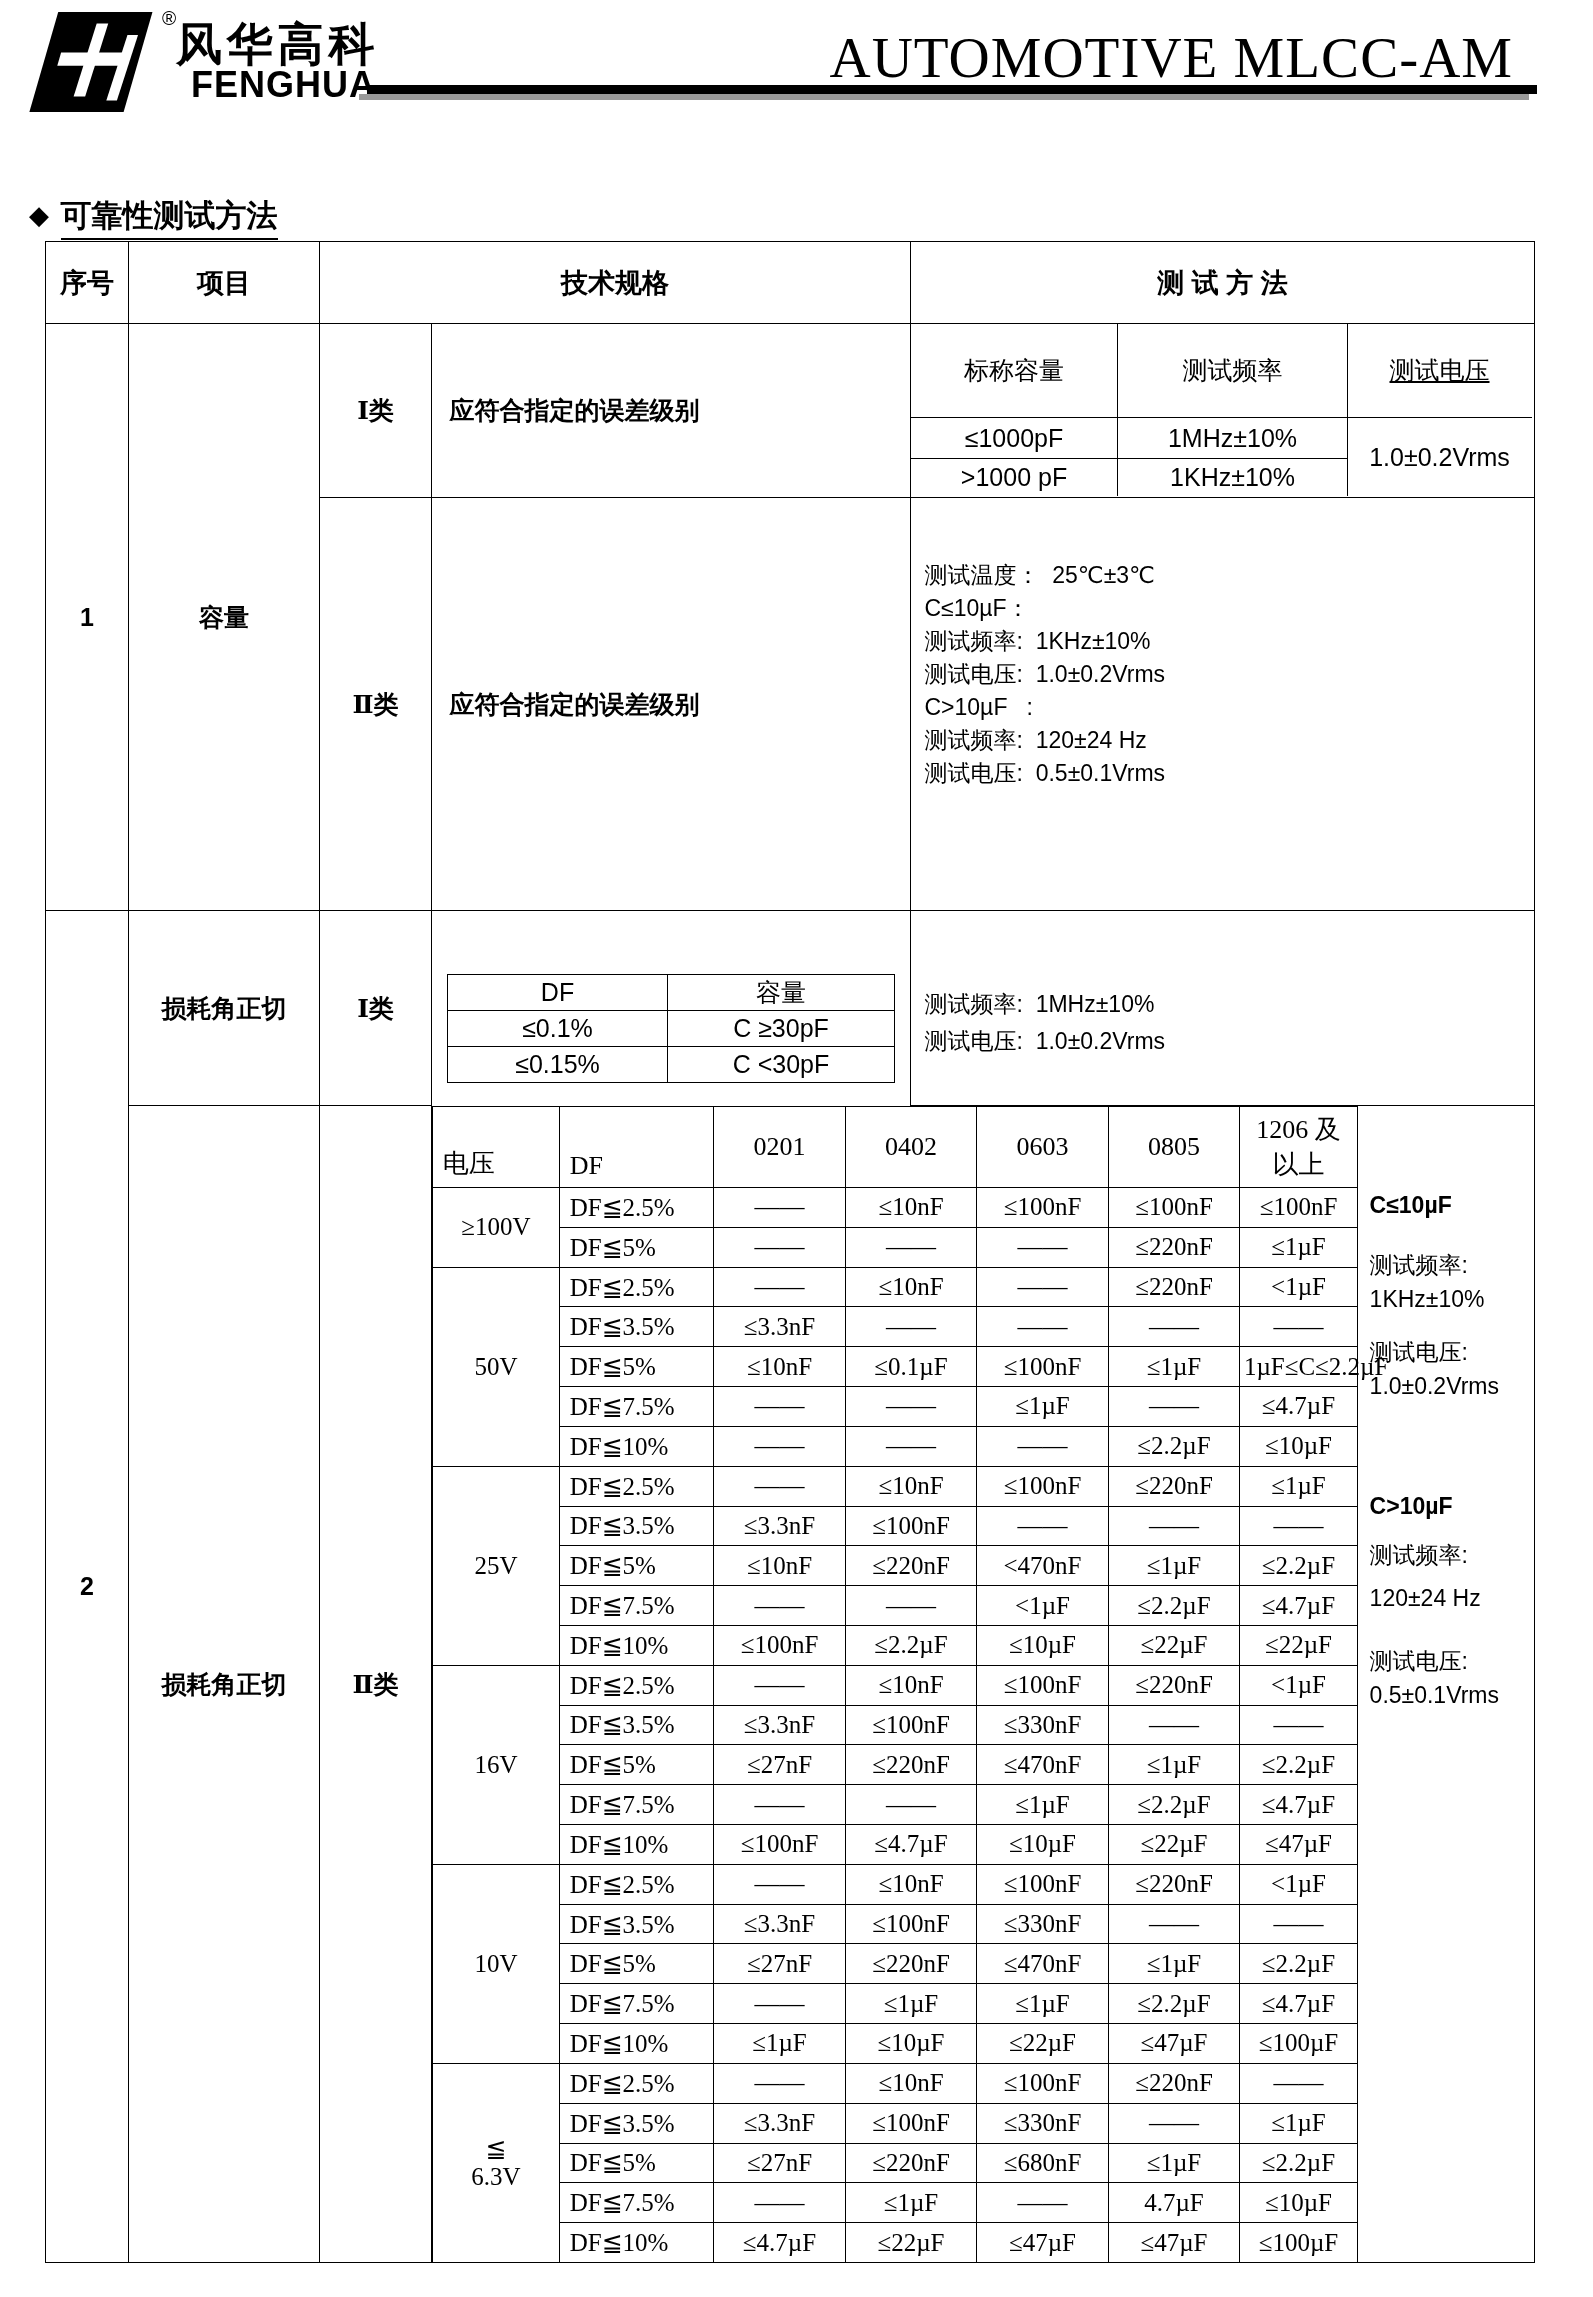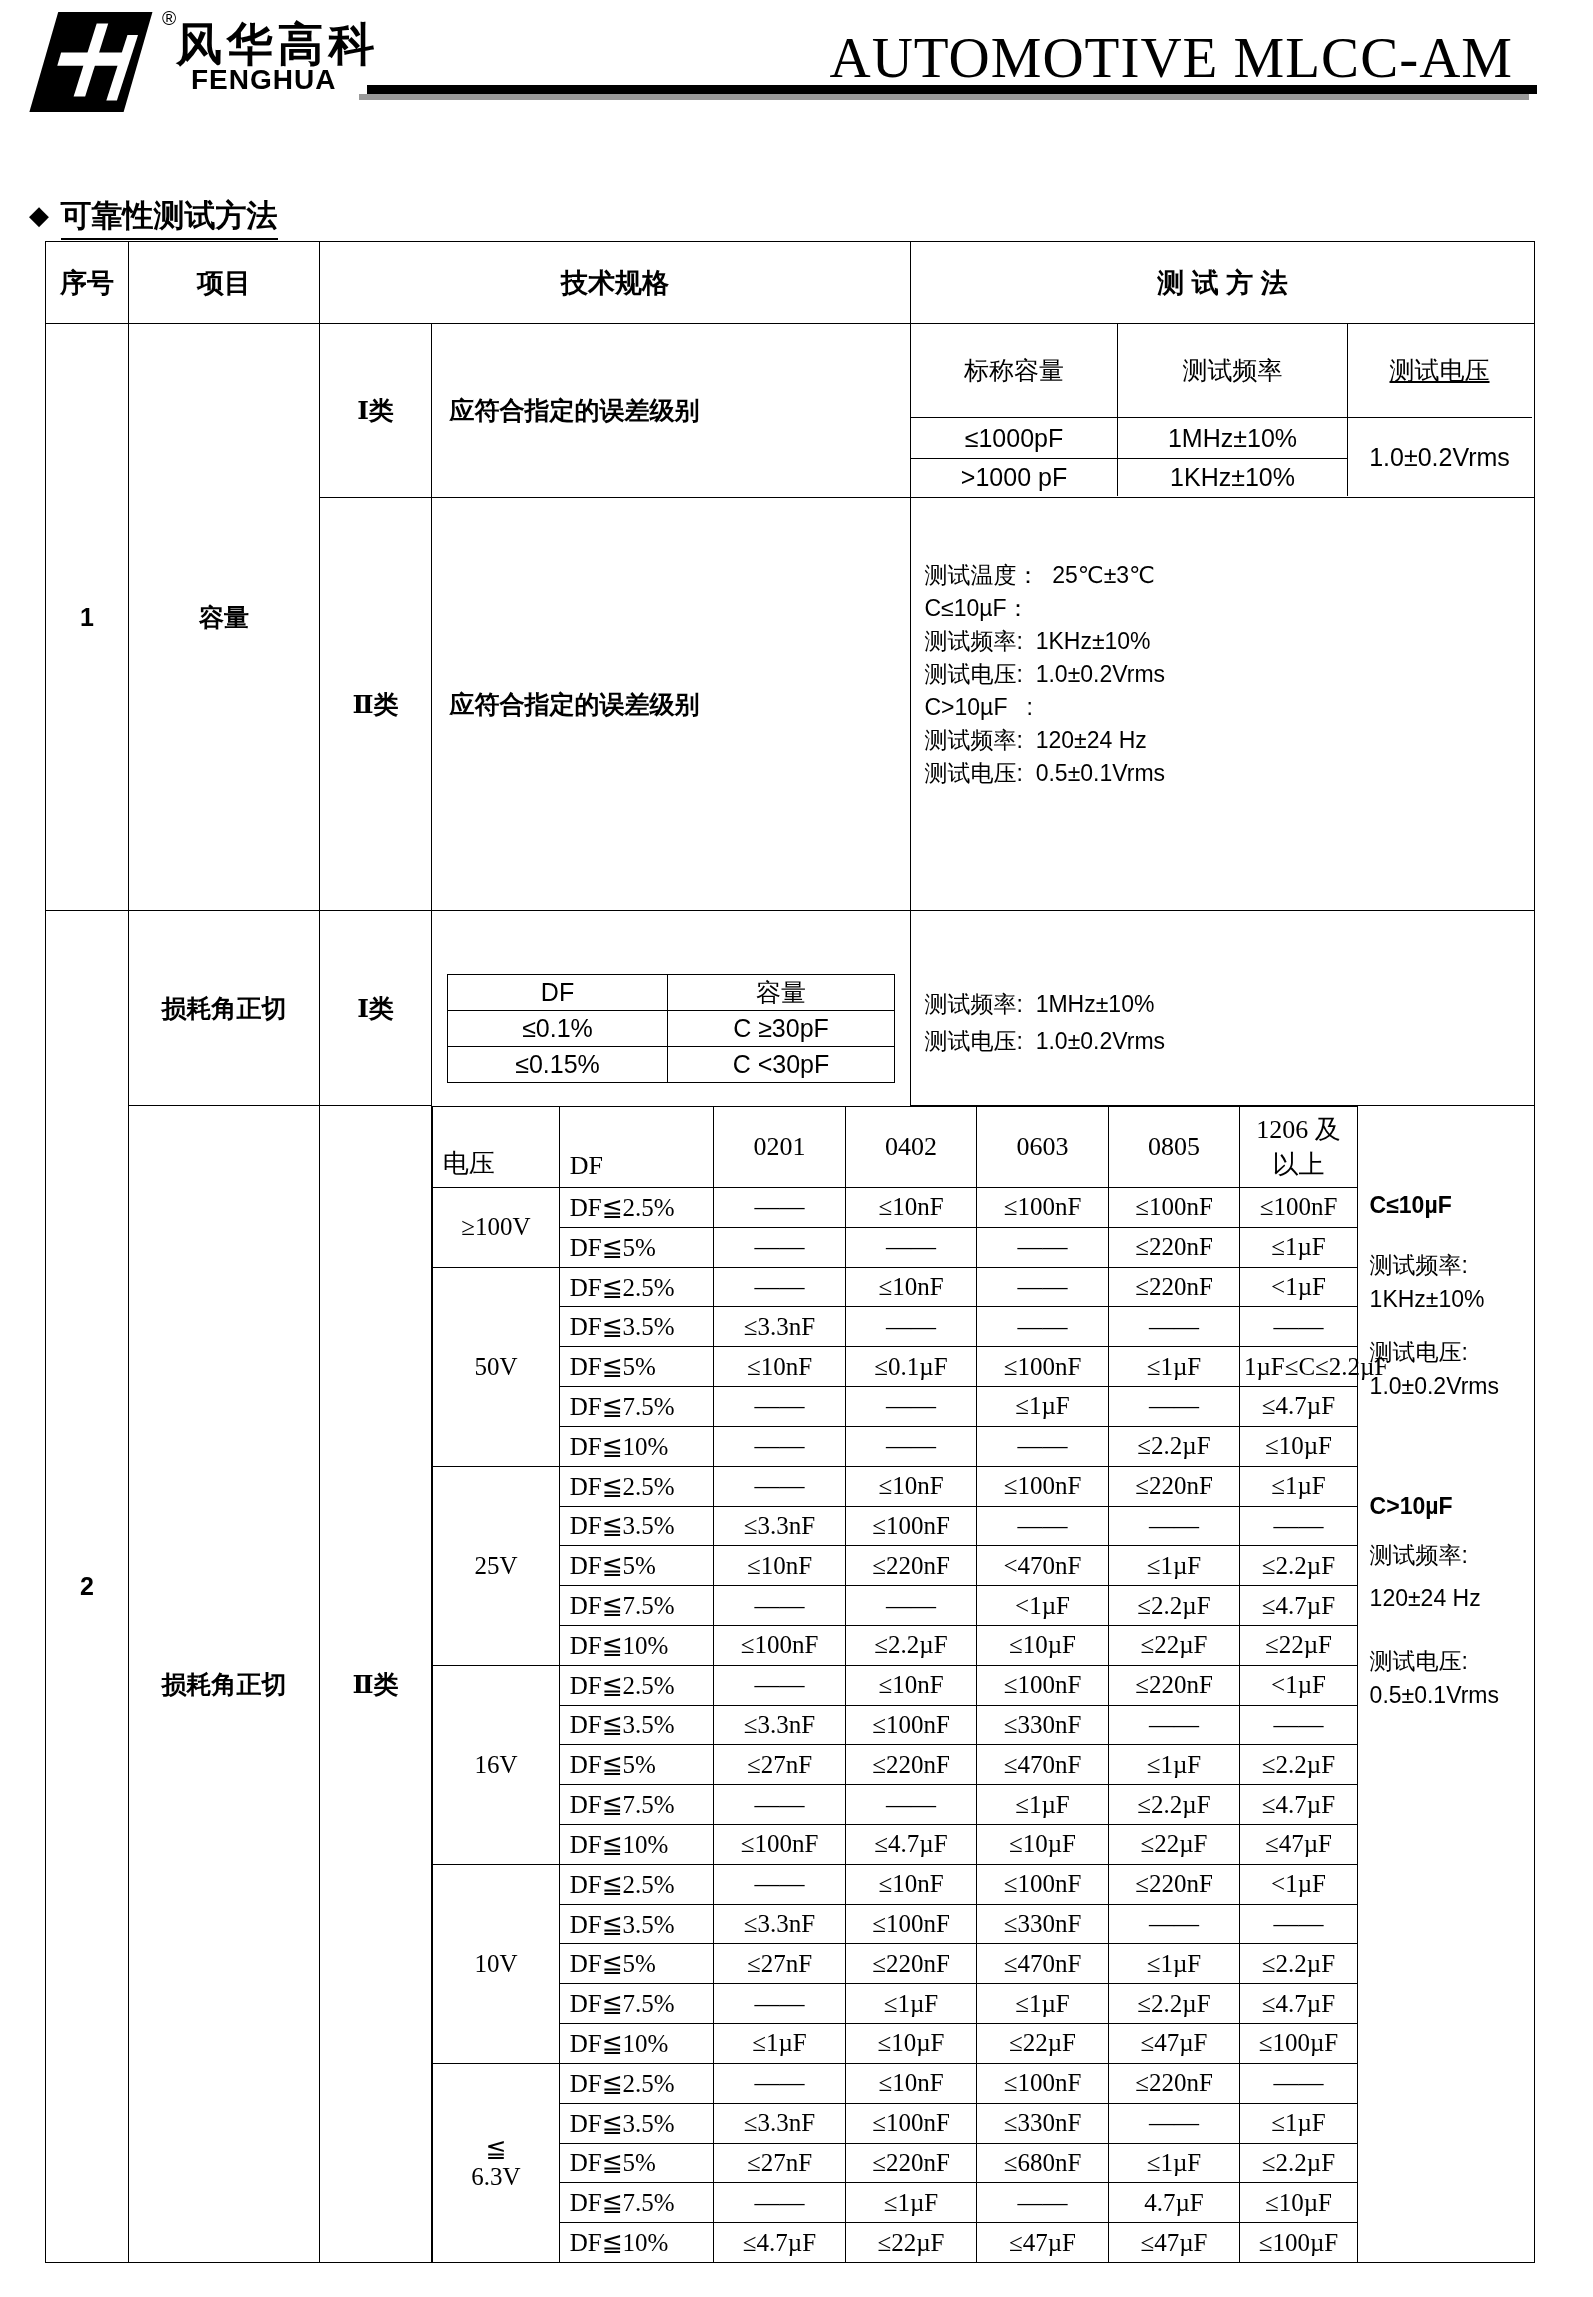--- a/index.html
+++ b/index.html
@@ -4,21 +4,21 @@
 <style>
   html,body{margin:0;padding:0;background:#fff;}
   #page{position:relative;width:1593px;height:2298px;background:#fff;overflow:hidden;
         font-family:"Liberation Sans","DejaVu Sans",sans-serif;color:#000;}
   .serif{font-family:"Liberation Serif","DejaVu Serif",serif;}
 
   
   #logo{position:absolute;left:29px;top:11.6px;}
   #reg-mark{position:absolute;left:162px;top:7.7px;font-size:19.3px;}
   #brand-cn{position:absolute;left:176px;top:13.5px;font-size:46px;font-weight:700;letter-spacing:4.8px;}
-  #brand-en{position:absolute;left:191px;top:64px;font-size:28px;font-weight:700;letter-spacing:1px;}
+  #brand-en{position:absolute;left:191px;top:64px;font-size:36px;font-weight:700;letter-spacing:1px;}
   #doc-title{position:absolute;right:80px;top:25px;font-size:57px;font-weight:400;
              font-family:"Liberation Serif","DejaVu Serif",serif;letter-spacing:1px;}
   #rule-black{position:absolute;left:367px;top:85px;width:1170px;height:8.7px;background:#000;}
   #rule-gray{position:absolute;left:359px;top:94px;width:1170px;height:5.8px;background:#9a9a9a;}
 
   
   #sec{position:absolute;left:29px;top:195px;font-size:31px;font-weight:700;}
   #sec .diamond{font-size:26px;margin-right:11.6px;position:relative;top:-1.9px;}
   #sec .t{border-bottom:2.9px solid #000;padding-bottom:4.8px;margin-top:30px;}
 

